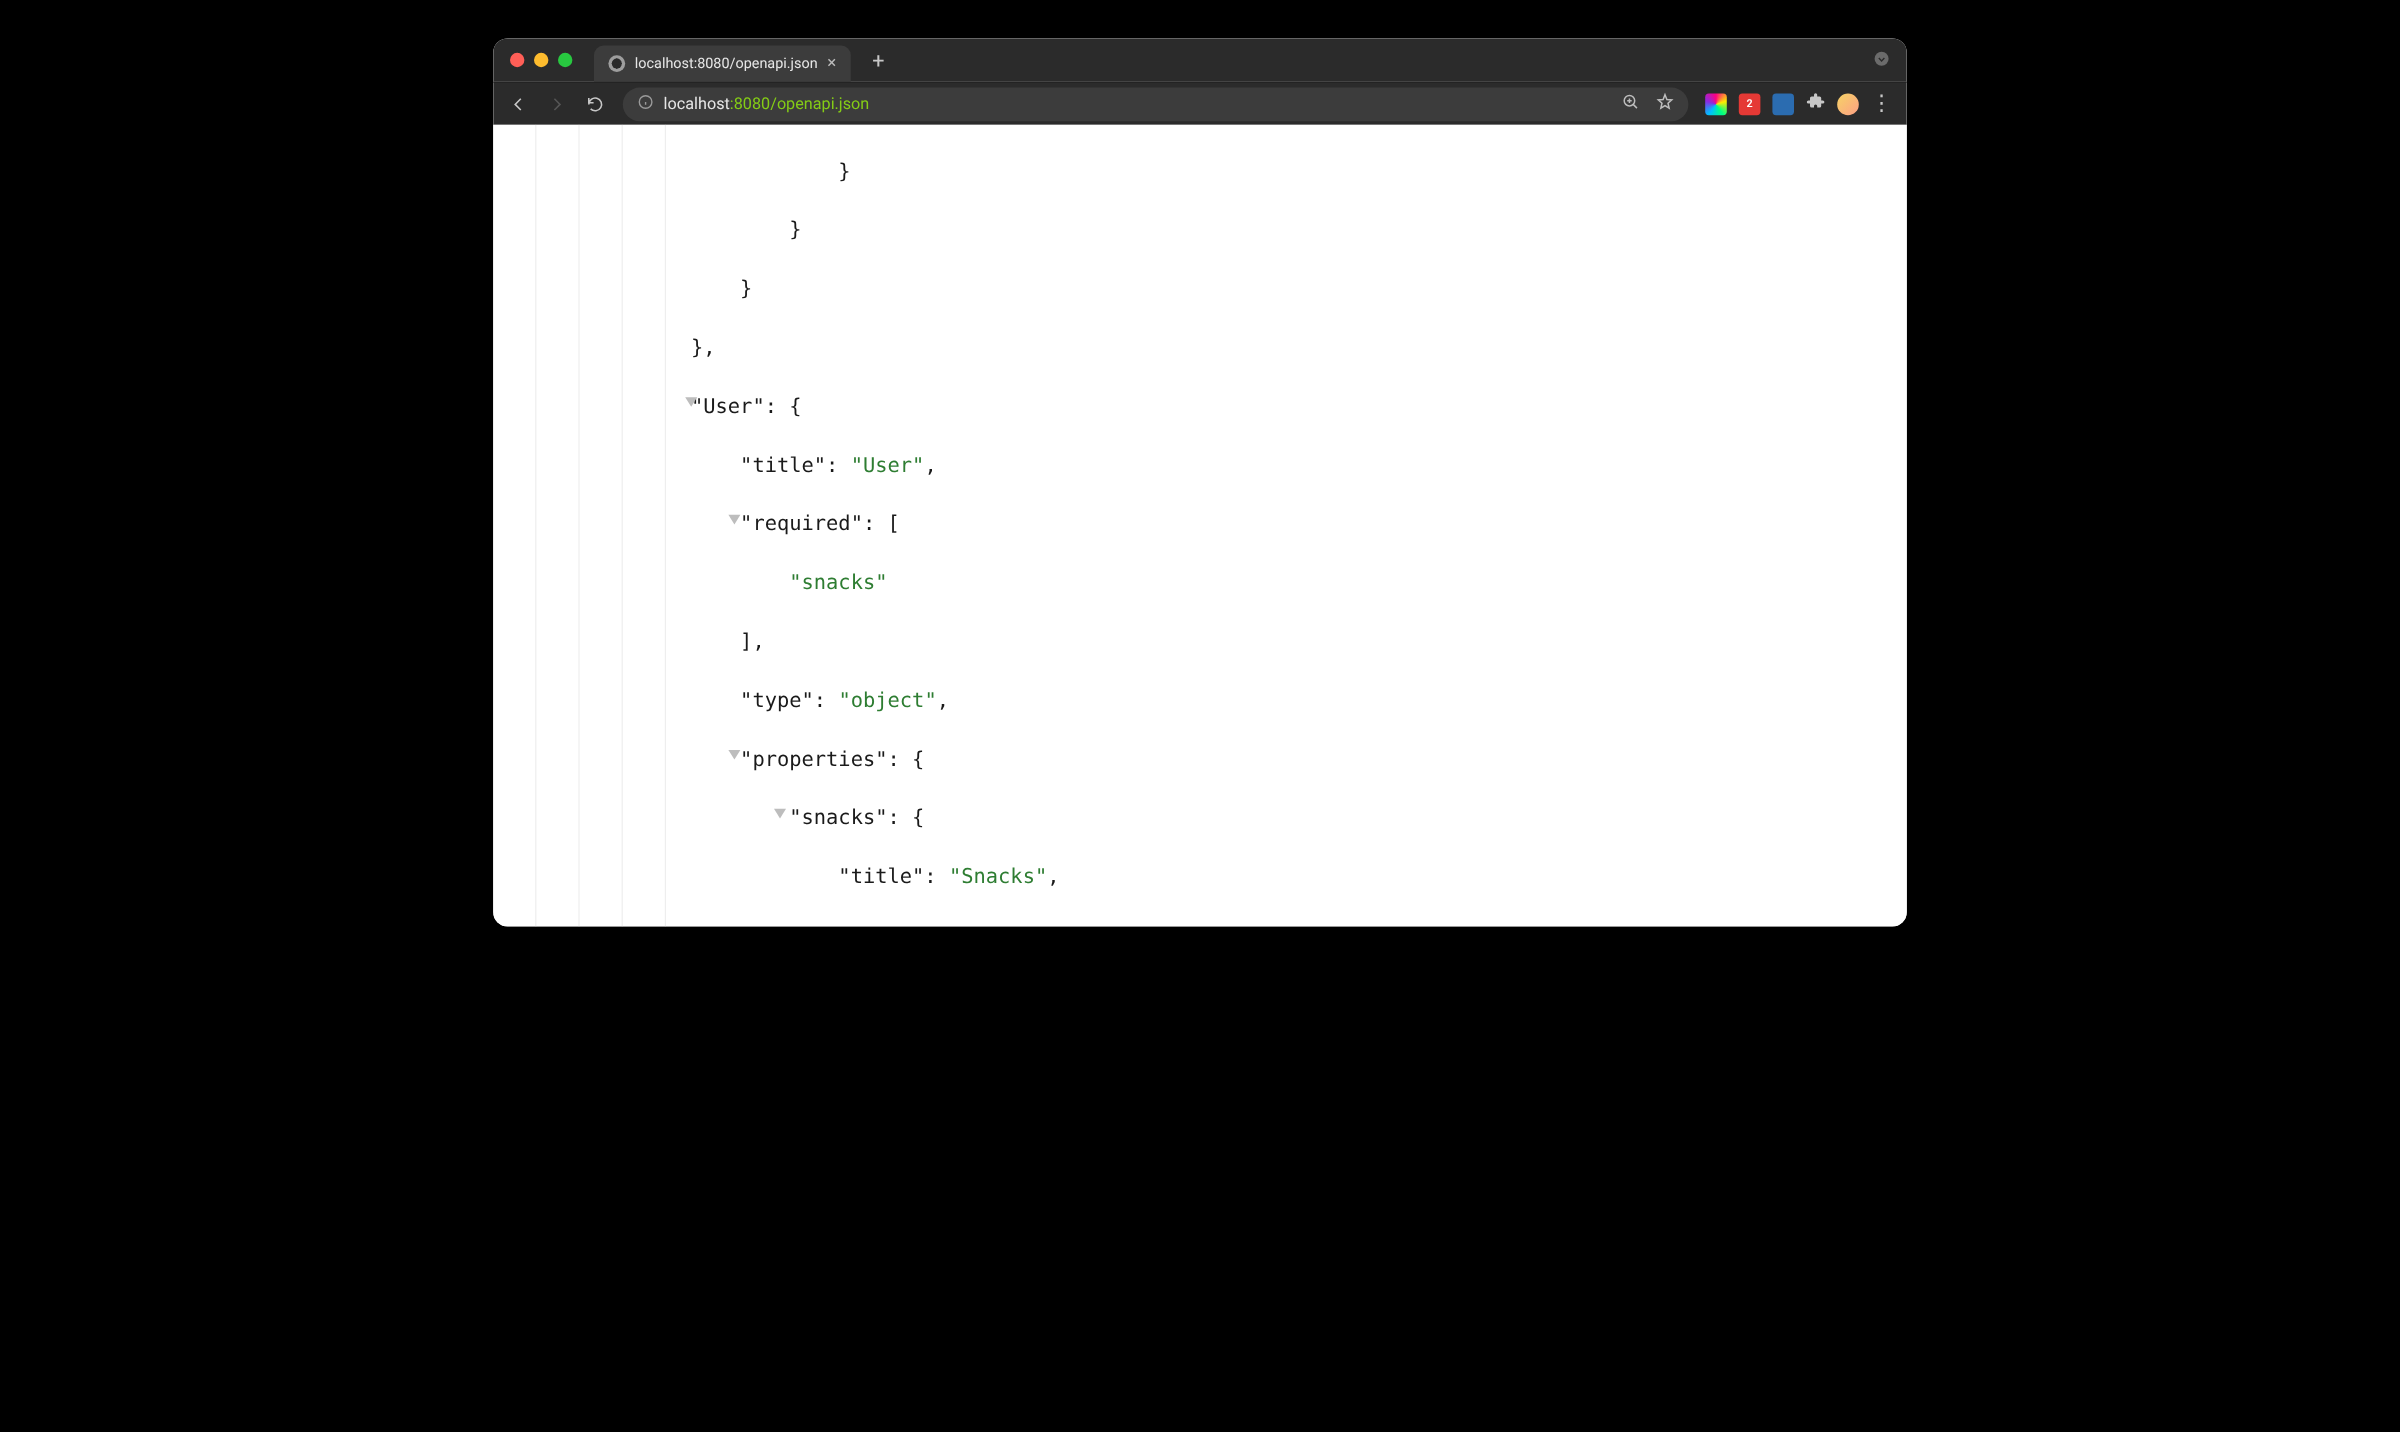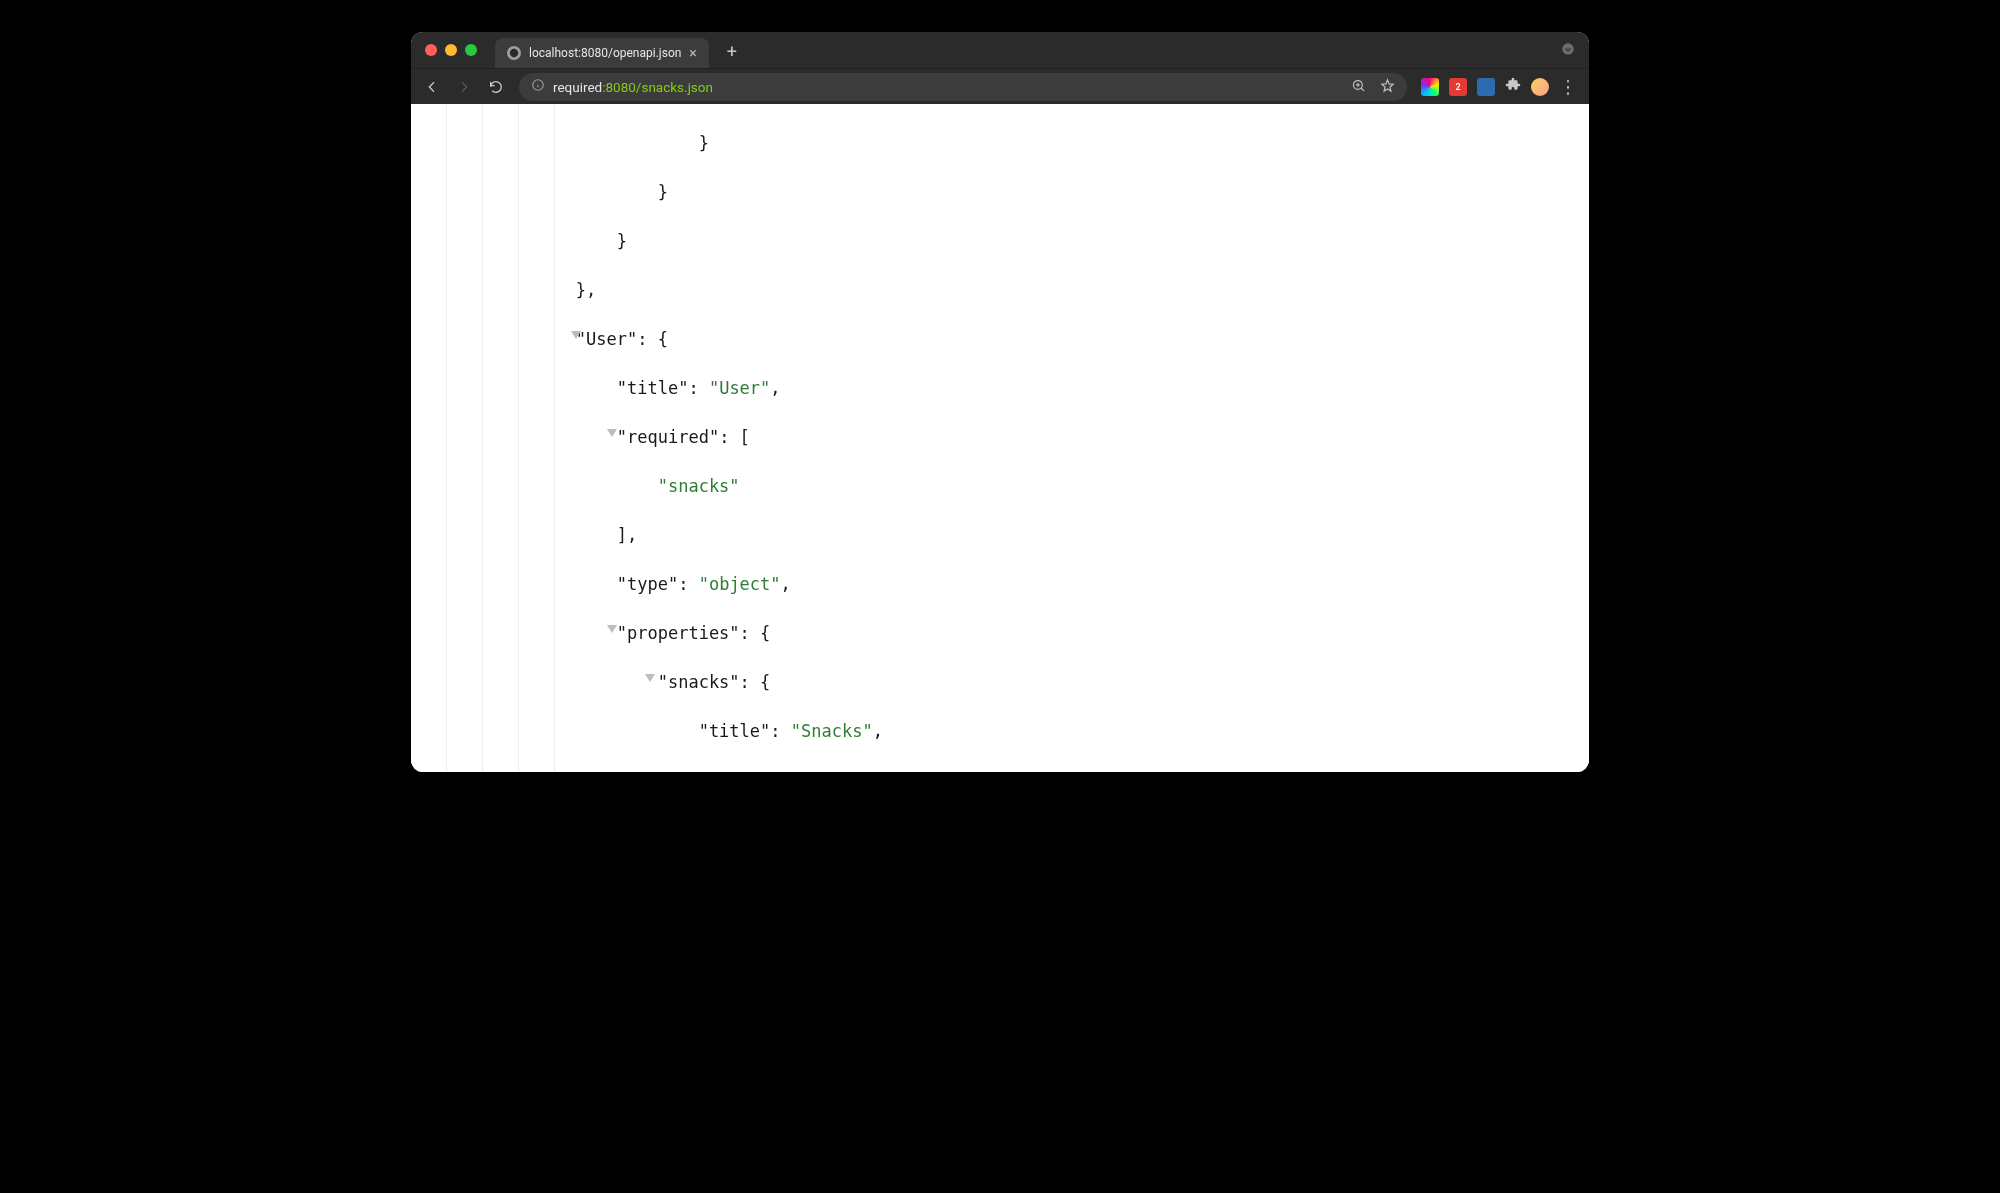--- a/index.html
+++ b/index.html
@@ -183,21 +183,21 @@
         </svg>
     </span>
     <div class="addr">
       <span class="info-icon">
         <svg viewBox="0 0 24 24">
             <circle cx="12" cy="12" r="9"></circle>
             <path d="M12 8v.01M12 12v4"></path>
           </svg>
       </span>
       <span>
-        <span class="host">required</span><span class="path">:8080</span><span class="path">/snacks.json</span>
+        <span class="host">localhost</span><span class="path">:8080</span><span class="path">/openapi.json</span>
       </span>
       <span class="addr-right">
         <span>
           <svg viewBox="0 0 24 24">
               <circle cx="11" cy="11" r="7"></circle>
               <path d="M21 21l-5-5M11 8v6M8 11h6"></path>
             </svg>
         </span>
         <span>
           <svg viewBox="0 0 24 24">

